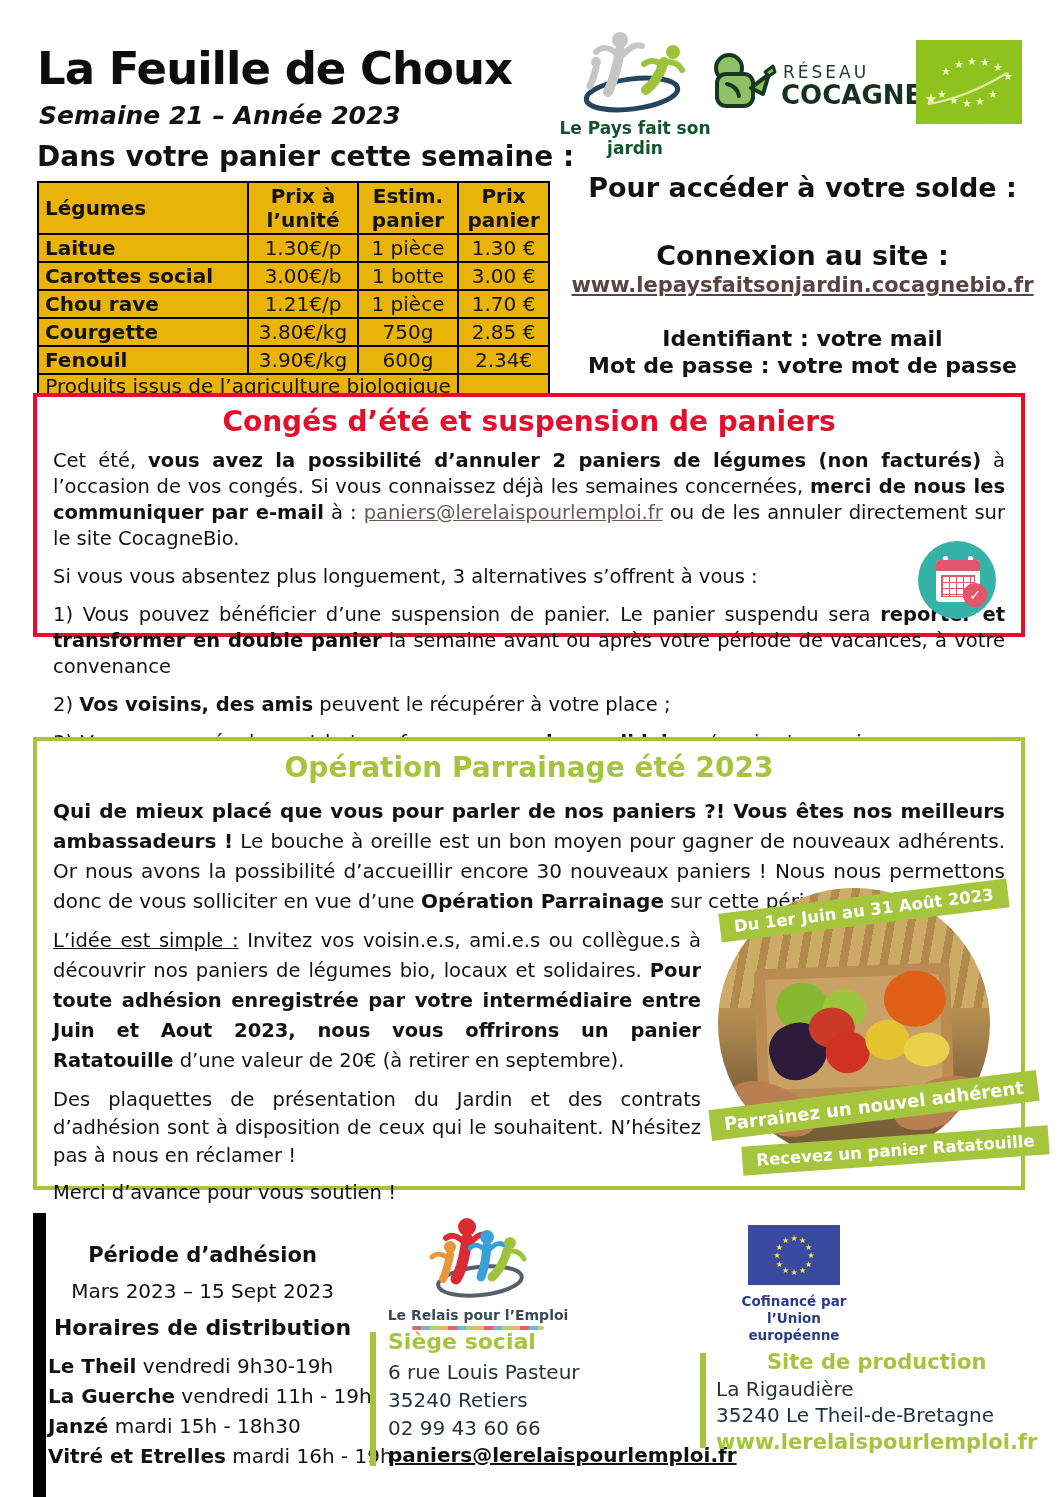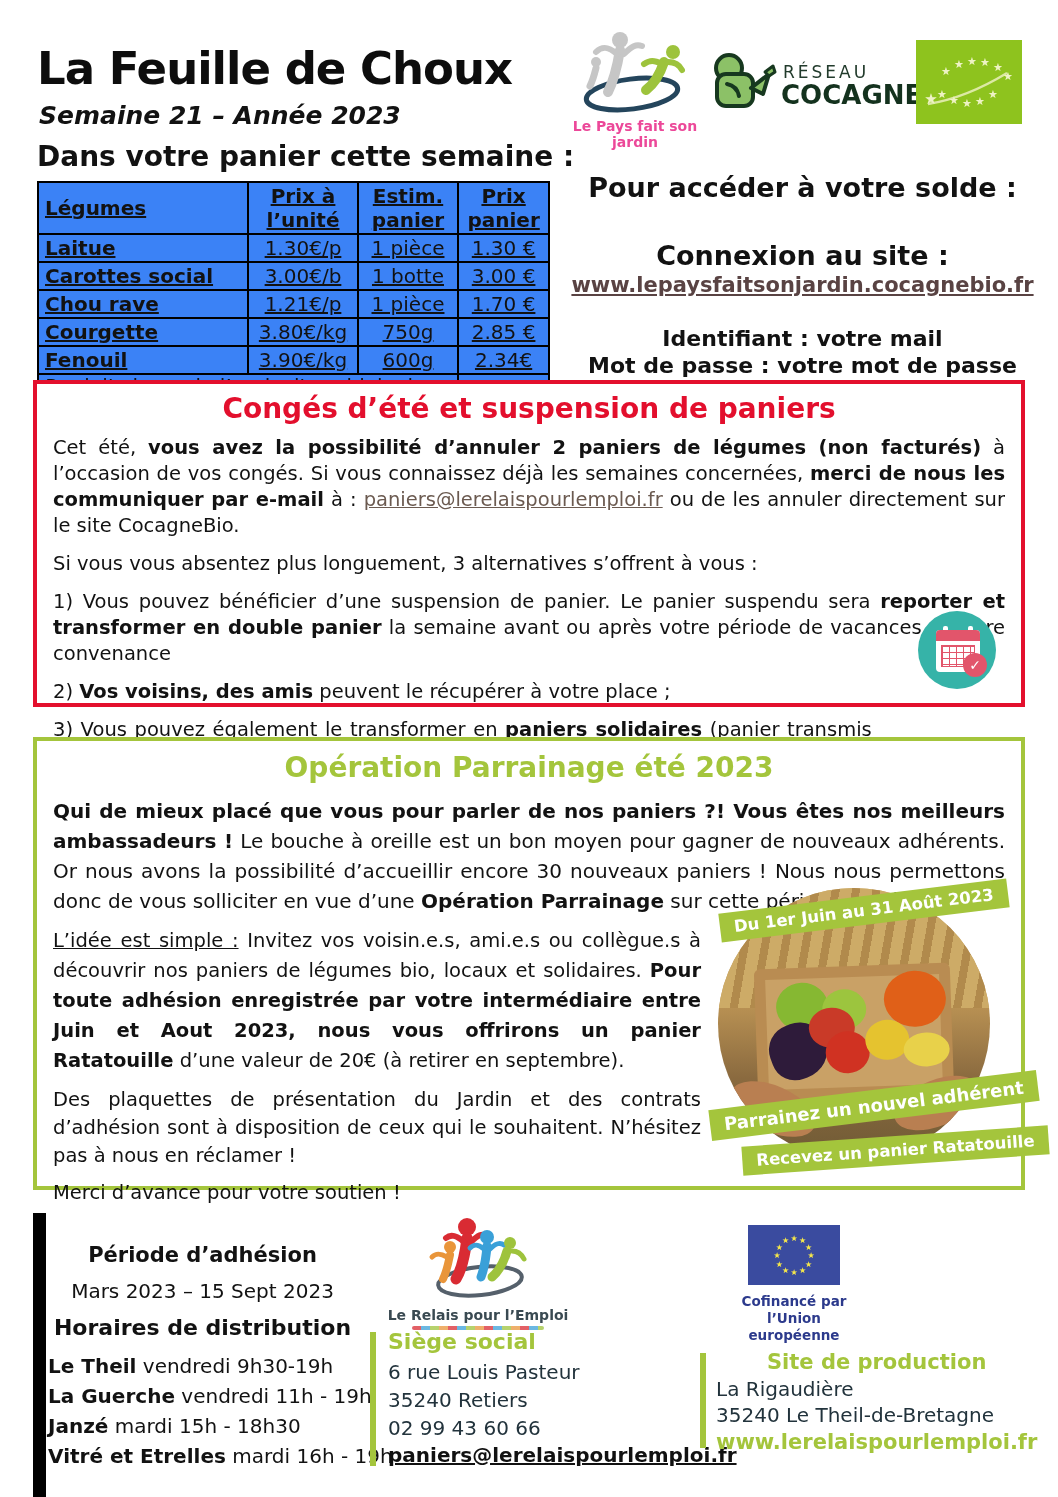--- a/index.html
+++ b/index.html
@@ -3,27 +3,27 @@
 <meta charset="utf-8">
 <style>
   * { margin:0; padding:0; box-sizing:border-box; }
   body { background:#fff; font-family:"DejaVu Sans", "Liberation Sans", sans-serif; }
   .page { position:relative; width:1058px; height:1497px; background:#fff; color:#121212; overflow:hidden;padding-left:20px; }
 
   
   .title { position:absolute; left:37px; top:42px; font-size:45px; font-weight:800; letter-spacing:-1px; color:#0d0d0d; }
   .subtitle { position:absolute; left:39px; top:101px; font-size:25px; font-style:italic; font-weight:600; }
   .logo-jardin { position:absolute; left:551px; top:28px; width:168px; text-align:center; }
-  .logo-jardin .caption { font-size:14px; font-weight:600; color:#ec4899; margin-top:-2px; }
+  .logo-jardin .caption { font-size:17px; font-weight:600; color:#14532d; margin-top:-2px; }
   .logo-cocagne { position:absolute; left:703px; top:50px; }
   .logo-bio { position:absolute; left:916px; top:40px; }
 
   
   .basket-heading { position:absolute; left:37px; top:140px; font-size:28px; font-weight:600; }
-  .veg-table { position:absolute; left:37px; top:181px; border-collapse:collapse; background:#3b82f6;text-decoration:underline; }
+  .veg-table { position:absolute; left:37px; top:181px; border-collapse:collapse; background:#eab308; }
   .veg-table th, .veg-table td { border:2px solid #000; padding:1px 6px; }
   .veg-table th { font-size:20px; font-weight:700; height:52px; }
   .veg-table td { font-size:20px; height:25px; }
   .c-name  { width:210px; text-align:left;  font-weight:700; }
   .c-unit  { width:110px; text-align:center; }
   .c-estim { width:100px; text-align:center; }
   .c-price { width:84px;  text-align:center; }
   .th-left { text-align:left; padding-left:8px; }
   .note-cell { font-size:16.5px; line-height:20px; text-align:center; font-weight:500; padding:3px 4px; }
   .total-cell { font-weight:700; font-size:20px; text-align:center; }
@@ -31,21 +31,21 @@
   
   .solde { position:absolute; left:570px; top:172px; width:465px; text-align:center; }
   .solde-heading { font-size:27px; font-weight:700; }
   .solde-connexion { margin-top:37px; font-size:27px; font-weight:700; }
   .solde-url { display:inline-block; margin-top:2px; font-size:21px; font-weight:700; color:#594343; text-decoration:underline; }
   .solde-id { margin-top:29px; font-size:22px; font-weight:700; }
   .solde-mdp { margin-top:2px; font-size:22px; font-weight:700; }
 
   
   .box { position:absolute; left:33px; width:992px; background:#fff; padding:6px 16px; }
-  .box-red { top:380px; height:327px; border:4px solid #e30f2d; }
+  .box-red { top:393px; height:244px; border:4px solid #e30f2d; }
   .box-red-title { text-align:center; color:#e30f2d; font-size:28px; font-weight:700; margin:2px 0 10px; }
   .red-p { font-size:19.5px; line-height:26px; margin:0 0 12px; text-align:justify; }
   .red-p.noj { text-align:left; }
   .red-i3 { width:86%; }
   .b { font-weight:700; }
   .u { text-decoration:underline; }
   .email-link { color:#6b5a50; text-decoration:underline; }
 
   .cal-badge { position:absolute; right:25px; bottom:14px; width:78px; height:78px; border-radius:50%; background:#36b3a8; }
   .cal { position:absolute; left:18px; top:15px; width:44px; height:48px; }
@@ -267,21 +267,21 @@
       </div>
     </div>
   </div>
 
   <div class="box box-green">
     <div class="box-green-title">Opération Parrainage été 2023</div>
     <p class="green-p1"><span class="b">Qui de mieux placé que vous pour parler de nos paniers ?! Vous êtes nos meilleurs ambassadeurs !</span><span> Le bouche à oreille est un bon moyen pour gagner de nouveaux adhérents. Or nous avons la possibilité d’accueillir encore 30 nouveaux paniers ! Nous nous permettons donc de vous solliciter en vue d’une </span><span class="b">Opération Parrainage</span><span> sur cette période d’été.</span></p>
     <div class="green-left">
       <p class="green-p"><span class="u">L’idée est simple :</span><span> Invitez vos voisin.e.s, ami.e.s ou collègue.s à découvrir nos paniers de légumes bio, locaux et solidaires. </span><span class="b">Pour toute adhésion enregistrée par votre intermédiaire entre Juin et Aout 2023, nous vous offrirons un panier Ratatouille</span><span> d’une valeur de 20€ (à retirer en septembre).</span></p>
       <p class="green-p green-p3">Des plaquettes de présentation du Jardin et des contrats d’adhésion sont à disposition de ceux qui le souhaitent. N’hésitez pas à nous en réclamer !</p>
-      <p class="green-p green-p4">Merci d’avance pour votre soutien !</p>
+      <p class="green-p green-p4">Merci d’avance pour vous soutien !</p>
     </div>
 
     <div class="photo">
       <div class="furrows"></div>
       <div class="crate">
         <div class="veg romanesco1"></div>
         <div class="veg romanesco2"></div>
         <div class="veg pumpkin"></div>
         <div class="veg eggplant"></div>
         <div class="veg pepper"></div>

